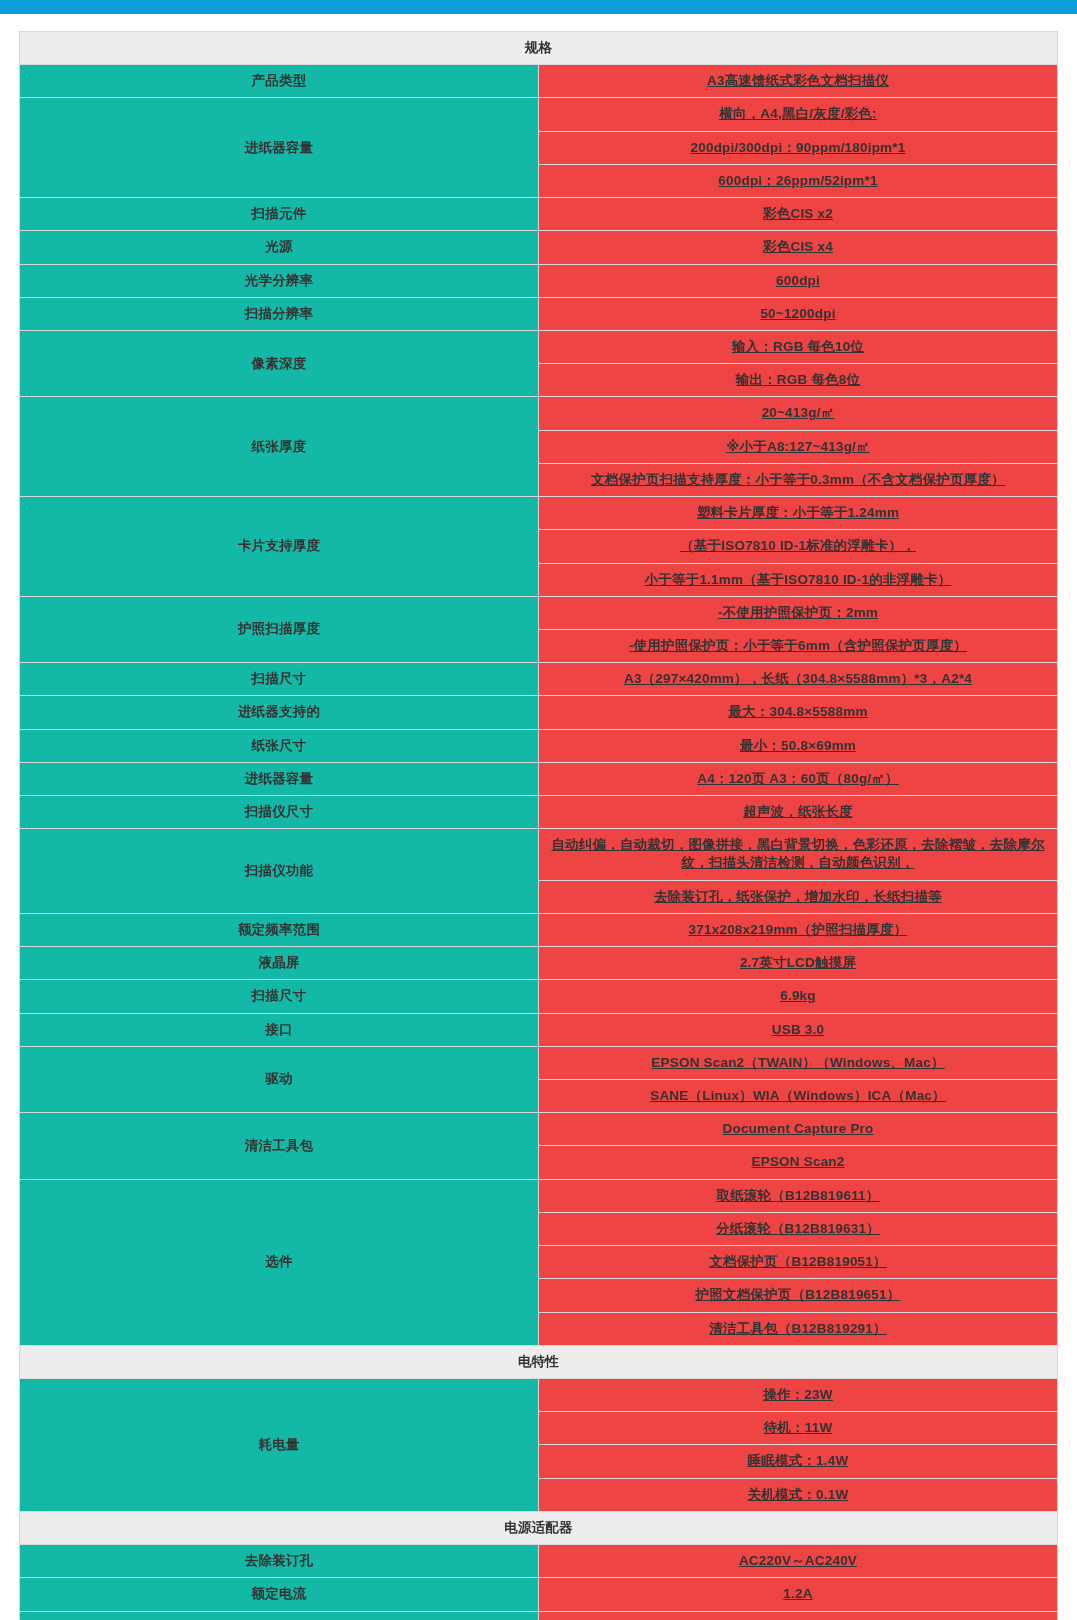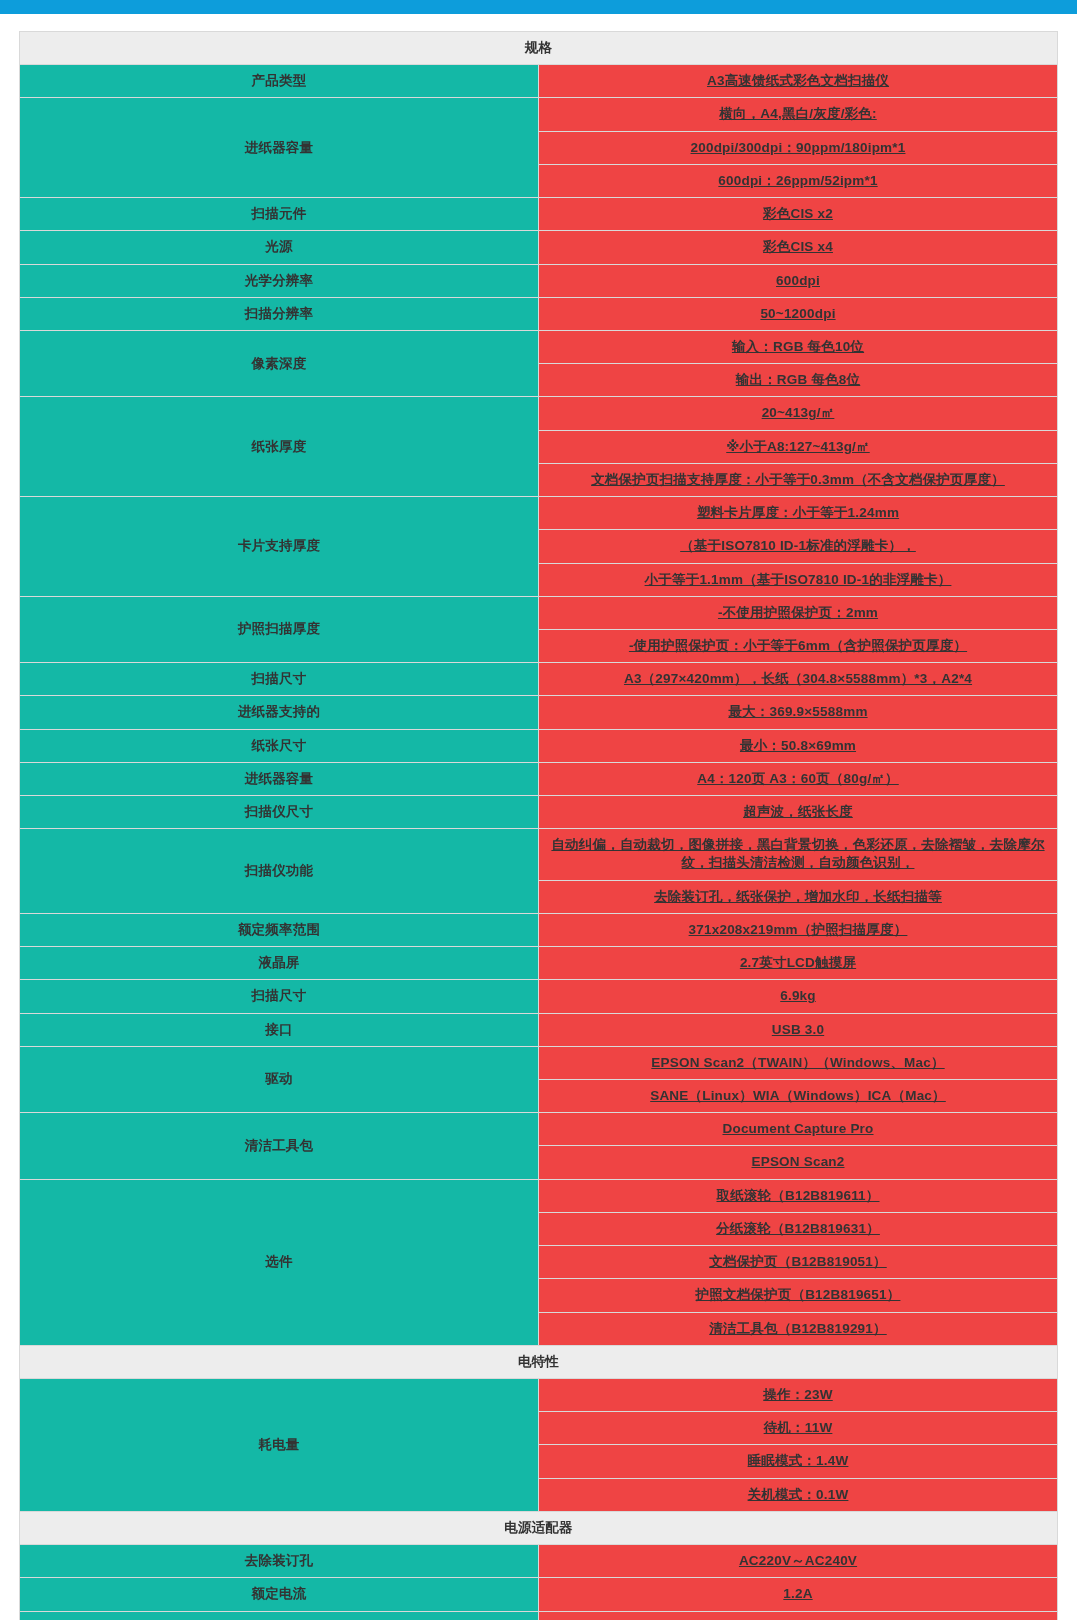--- a/index.html
+++ b/index.html
@@ -127,21 +127,21 @@
           </tr>
           <tr>
             <td class="value">-使用护照保护页：小于等于6mm（含护照保护页厚度）</td>
           </tr>
           <tr>
             <td class="label" rowspan="1">扫描尺寸</td>
             <td class="value">A3（297×420mm），长纸（304.8×5588mm）*3，A2*4</td>
           </tr>
           <tr>
             <td class="label" rowspan="1">进纸器支持的</td>
-            <td class="value">最大：369.9×5588mm</td>
+            <td class="value">最大：304.8×5588mm</td>
           </tr>
           <tr>
             <td class="label" rowspan="1">纸张尺寸</td>
             <td class="value">最小：50.8×69mm</td>
           </tr>
           <tr>
             <td class="label" rowspan="1">进纸器容量</td>
             <td class="value">A4：120页 A3：60页（80g/㎡）</td>
           </tr>
           <tr>

